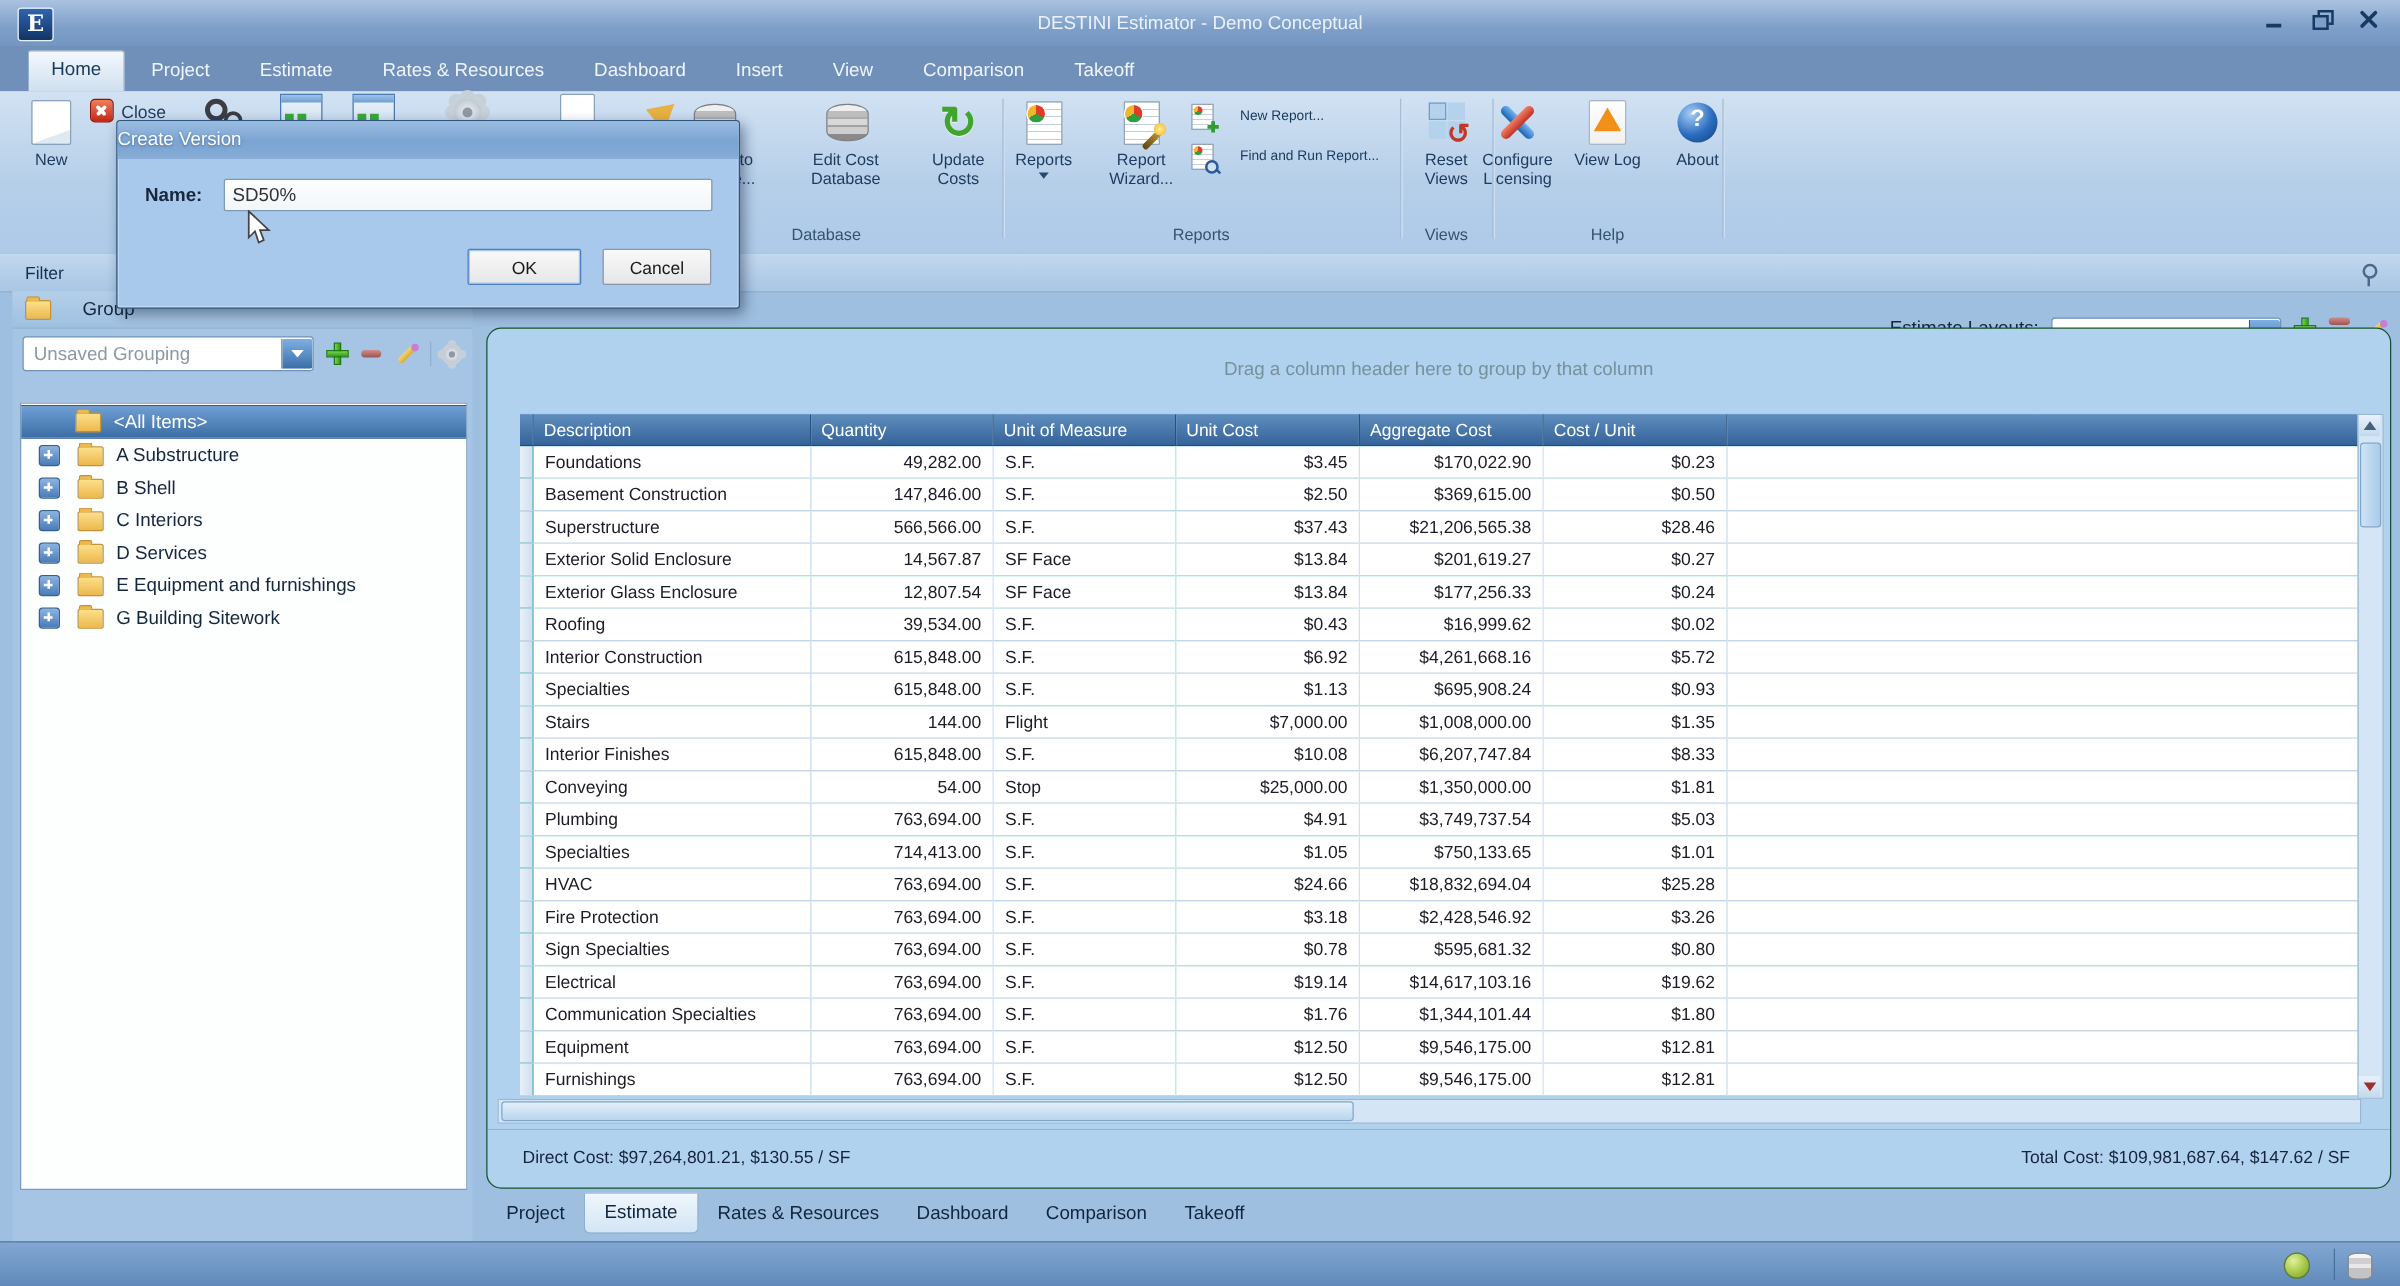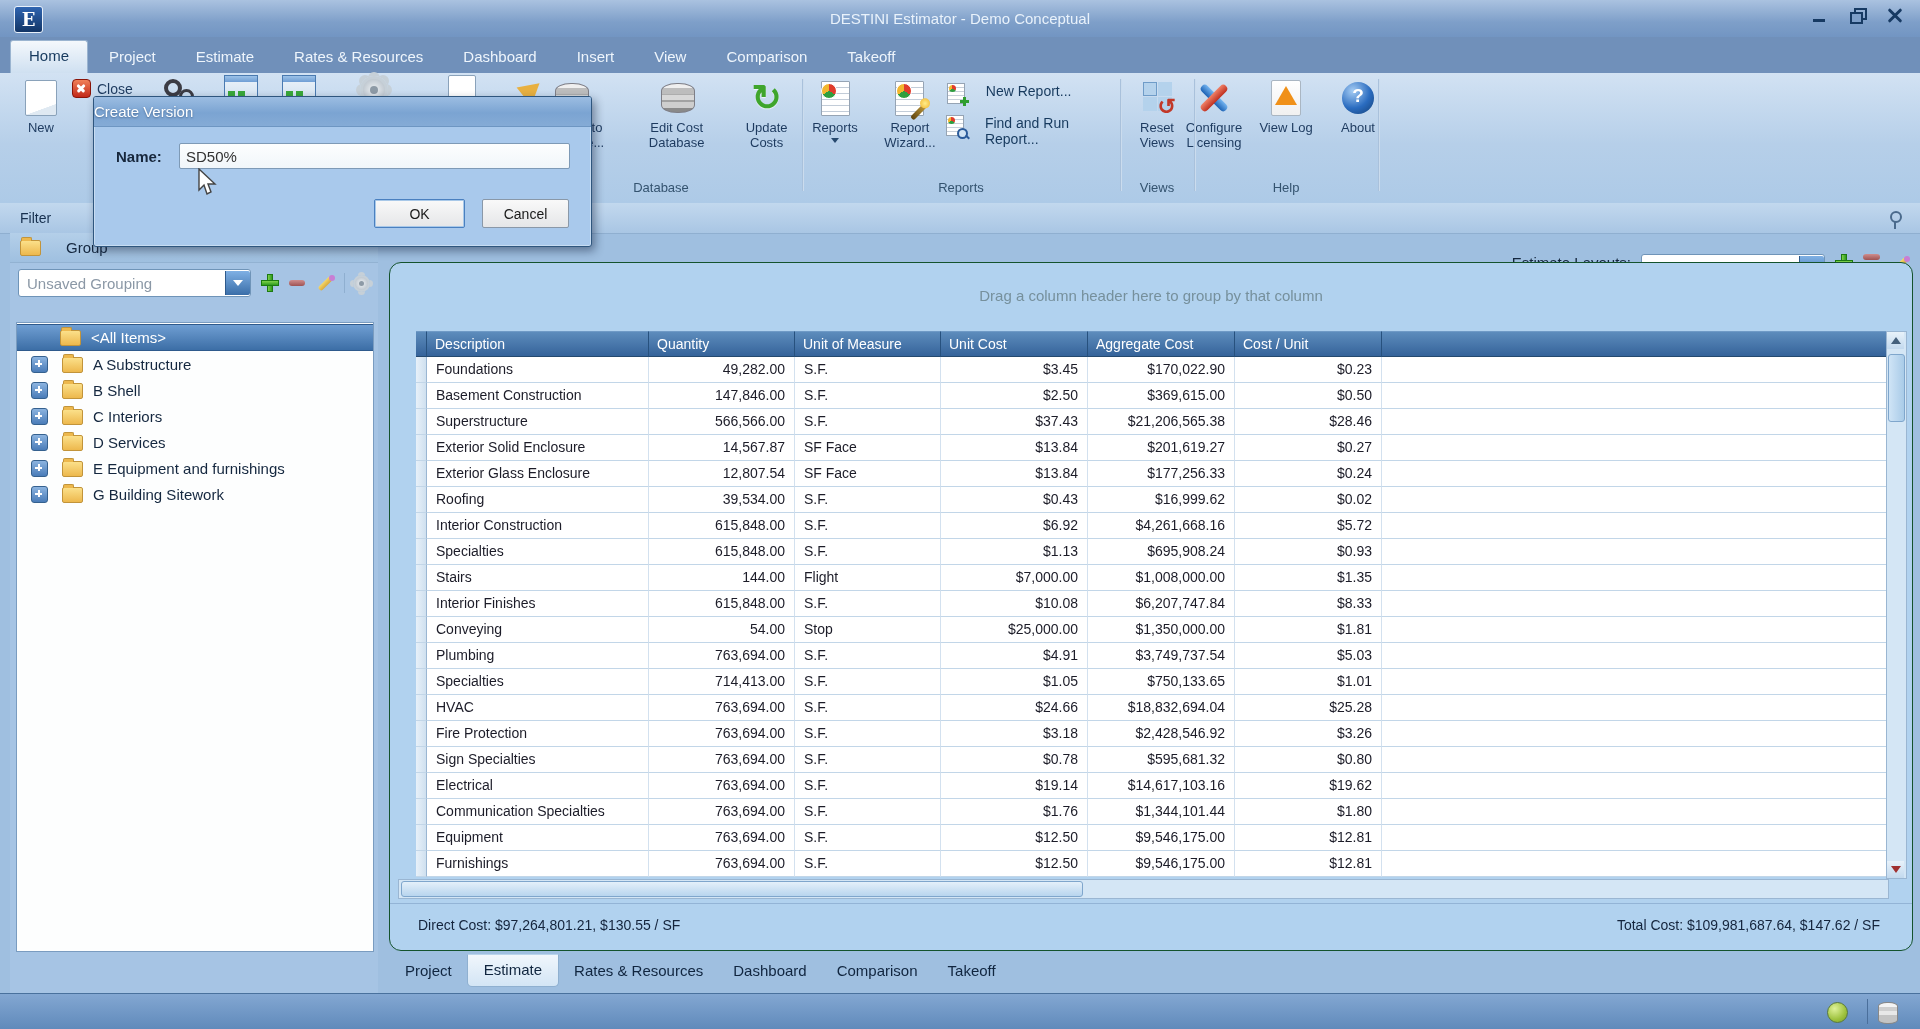--- a/index.html
+++ b/index.html
@@ -18,36 +18,36 @@
   .wb{width:24px;height:20px;position:relative}
   .wb span{position:absolute;background:#173a63}
   .wb-min span{left:5px;bottom:4px;width:12px;height:3px}
   .wb-rest i{position:absolute;border:2px solid #173a63;background:transparent}
   .wb-rest i.b1{left:8px;top:2px;width:9px;height:8px}
   .wb-rest i.b2{left:4px;top:6px;width:9px;height:8px;background:#7e9fc9}
   .wb-close span{left:2px;top:8px;width:18px;height:3px;border-radius:2px}
   .wb-close .x1{transform:rotate(45deg)}.wb-close .x2{transform:rotate(-45deg)}
 
   
-  #tabbar{position:absolute;left:0;top:37px;width:1920px;height:36px;background:#7090ba;display:flex;align-items:flex-end;padding-left:10px;box-sizing:border-box}
+  #tabbar{position:absolute;left:0;top:37px;width:1920px;height:36px;background:#7090ba;display:flex;align-items:flex-end;padding-left:22px;box-sizing:border-box}
   .rtab{font-size:15px;color:#eef5fc;padding:6px 19px 8px;margin-right:2px}
   .rtab.active{background:linear-gradient(#f4f8fc,#cfe0f1);color:#173a5e;border:1px solid #9ab4d0;border-bottom:none;border-radius:3px 3px 0 0;padding:6px 18px 9px}
 
   
   #ribbon{position:absolute;left:0;top:73px;width:1920px;height:130px;
     background:linear-gradient(#d2e2f3,#b6cfe9 55%,#adcae7);border-bottom:1px solid #8fafd0}
   .rdiv{position:absolute;top:6px;height:112px;width:2px;
     background:linear-gradient(to right,#98b4d3,#dce9f6)}
   .rbtn{display:flex;flex-direction:column;align-items:center;min-width:58px;max-width:94px;padding:3px 4px 0;cursor:default}
   .rbl{font-size:13px;line-height:15px;text-align:center;color:#1d3a5f;margin-top:2px;white-space:pre-line}
   .caret{width:0;height:0;border-left:4px solid transparent;border-right:4px solid transparent;border-top:5px solid #27496e;margin:3px auto 0}
   .rgroup{position:absolute;top:0;height:124px}
   .rg-slot{display:flex;justify-content:center;gap:6px;padding-top:2px}
   .rg-label{position:absolute;left:0;right:0;bottom:2px;text-align:center;font-size:13px;color:#34536f}
-  .rlink{display:flex;align-items:flex-start;gap:20px;font-size:14px;color:#173a5e;margin:6px 0;cursor:default}
+  .rlink{display:flex;align-items:center;gap:20px;font-size:11px;color:#173a5e;margin:6px 0;cursor:default}
 
   
   .ic{width:44px;height:40px;position:relative;display:flex;align-items:center;justify-content:center}
   .ic16{width:20px;height:20px;position:relative;display:flex;align-items:center;justify-content:center}
 
   
   .new-page-icon{width:30px;height:34px;background:linear-gradient(160deg,#ffffff 75%,#dfe9f2 76%);border:1px solid #8aa2ba;border-radius:2px}
   
   .close-x-icon{width:17px;height:17px;border-radius:4px;background:linear-gradient(#f08058,#c22818);border:1px solid #8a1408;position:relative}
   .close-x-icon::before,.close-x-icon::after{content:"";position:absolute;left:3px;top:7px;width:10px;height:2.5px;background:#fff;border-radius:2px}

